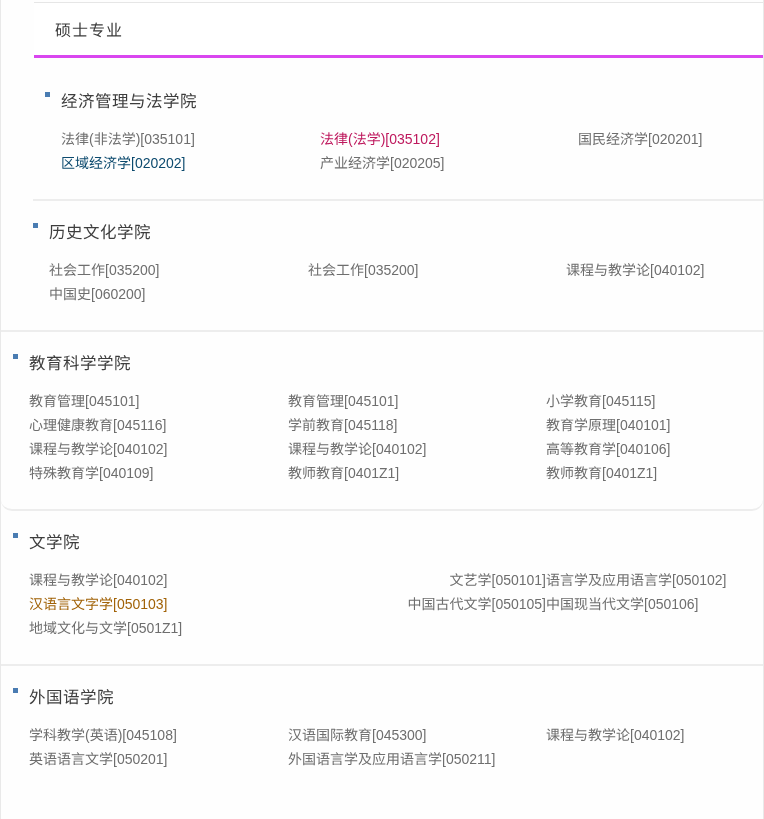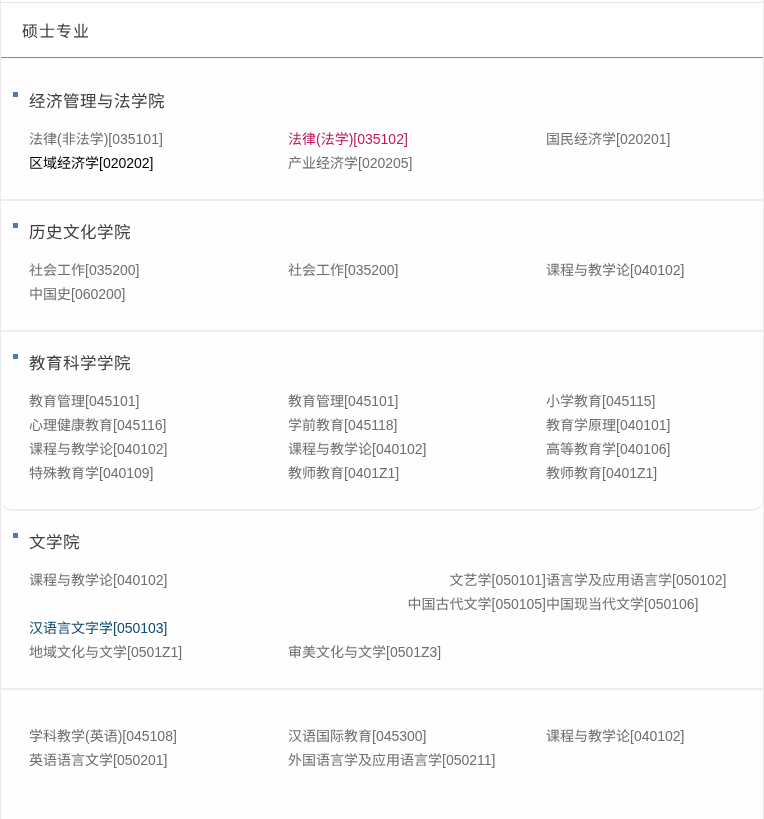--- a/index.html
+++ b/index.html
@@ -13,25 +13,26 @@
     border-right: 1px solid #e9e9e9;
     font-family: "Liberation Sans", "DejaVu Sans", sans-serif;
   }
 
   
   .header-box {
     height: 56px;
     margin-top: 2px;
     background: #fff;
     border-top: 1px solid #e6e6e6;
-    border-bottom: 1px solid #d946ef;
+    border-bottom: 3px solid #d946ef;
     display: flex;
     align-items: center;
     padding-left: 21px;
     margin-bottom: 12px;
+    margin-left: 33px;
   }
   .page-title {
     font-size: 16px;
     font-weight: 400;
     color: #3b3b3b;
     letter-spacing: 1px;
   }
 
   
   .college-section {
@@ -80,31 +81,31 @@
   }
 </style>
 </head>
 <body>
 
 <div class="header-box">
   <h1 class="page-title">硕士专业</h1>
 </div>
 
 <div id="sections">
-    <section class="college-section" style="border-bottom-color: rgb(237, 237, 237);">
+    <section class="college-section" style="border-bottom-color: rgb(237, 237, 237); margin-left: 32px;">
       <div class="sec-title-row"><span class="bullet" style="background: rgb(74, 124, 178);"></span><h2 class="sec-title" style="color: rgb(61, 61, 61);">经济管理与法学院</h2></div>
       <div class="items-grid">
         <a class="program-item" style="color: rgb(110, 110, 110);">法律(非法学)[035101]</a>
         <a class="program-item" style="color: #be185d;">法律(法学)[035102]</a>
         <a class="program-item" style="color: rgb(110, 110, 110);">国民经济学[020201]</a>
-        <a class="program-item" style="color: #000000;">区域经济学[020202]</a>
+        <a class="program-item" style="color: #0c4a6e;">区域经济学[020202]</a>
         <a class="program-item" style="color: rgb(110, 110, 110);">产业经济学[020205]</a>
       </div>
     </section>
-    <section class="college-section" style="border-bottom-color: rgb(237, 237, 237);">
+    <section class="college-section" style="border-bottom-color: rgb(237, 237, 237); padding-left: 20px;">
       <div class="sec-title-row"><span class="bullet" style="background: rgb(74, 124, 178);"></span><h2 class="sec-title" style="color: rgb(61, 61, 61);">历史文化学院</h2></div>
       <div class="items-grid">
         <a class="program-item" style="color: rgb(110, 110, 110);">社会工作[035200]</a>
         <a class="program-item" style="color: rgb(110, 110, 110);">社会工作[035200]</a>
         <a class="program-item" style="color: rgb(110, 110, 110);">课程与教学论[040102]</a>
         <a class="program-item" style="color: rgb(110, 110, 110);">中国史[060200]</a>
       </div>
     </section>
     <section class="college-section" style="border-bottom-color: rgb(237, 237, 237); border-radius: 11px;">
       <div class="sec-title-row"><span class="bullet" style="background: rgb(74, 124, 178);"></span><h2 class="sec-title" style="color: rgb(61, 61, 61);">教育科学学院</h2></div>
@@ -122,28 +123,28 @@
         <a class="program-item" style="color: rgb(110, 110, 110);">教师教育[0401Z1]</a>
         <a class="program-item" style="color: rgb(110, 110, 110);">教师教育[0401Z1]</a>
       </div>
     </section>
     <section class="college-section" style="border-bottom-color: rgb(237, 237, 237);">
       <div class="sec-title-row"><span class="bullet" style="background: rgb(74, 124, 178);"></span><h2 class="sec-title" style="color: rgb(61, 61, 61);">文学院</h2></div>
       <div class="items-grid">
         <a class="program-item" style="color: rgb(110, 110, 110);">课程与教学论[040102]</a>
         <a class="program-item" style="color: rgb(110, 110, 110); text-align: right;">文艺学[050101]</a>
         <a class="program-item" style="color: rgb(110, 110, 110);">语言学及应用语言学[050102]</a>
-        <a class="program-item" style="color: #0c4a6e; margin-top: 24px;">汉语言文字学[050103]</a>
+        <a class="program-item" style="color: #a16207;">汉语言文字学[050103]</a>
         <a class="program-item" style="color: rgb(110, 110, 110); text-align: right;">中国古代文学[050105]</a>
         <a class="program-item" style="color: rgb(110, 110, 110);">中国现当代文学[050106]</a>
         <a class="program-item" style="color: rgb(110, 110, 110);">地域文化与文学[0501Z1]</a>
-        <a class="program-item" style="color: rgb(110, 110, 110);">审美文化与文学[0501Z3]</a>
       </div>
     </section>
     <section class="college-section" style="border-bottom-color: rgb(237, 237, 237);">
+      <div class="sec-title-row"><span class="bullet" style="background: rgb(74, 124, 178);"></span><h2 class="sec-title" style="color: rgb(61, 61, 61);">外国语学院</h2></div>
       <div class="items-grid">
         <a class="program-item" style="color: rgb(110, 110, 110);">学科教学(英语)[045108]</a>
         <a class="program-item" style="color: rgb(110, 110, 110);">汉语国际教育[045300]</a>
         <a class="program-item" style="color: rgb(110, 110, 110);">课程与教学论[040102]</a>
         <a class="program-item" style="color: rgb(110, 110, 110);">英语语言文学[050201]</a>
         <a class="program-item" style="color: rgb(110, 110, 110);">外国语言学及应用语言学[050211]</a>
       </div>
     </section>
   </div>
 

